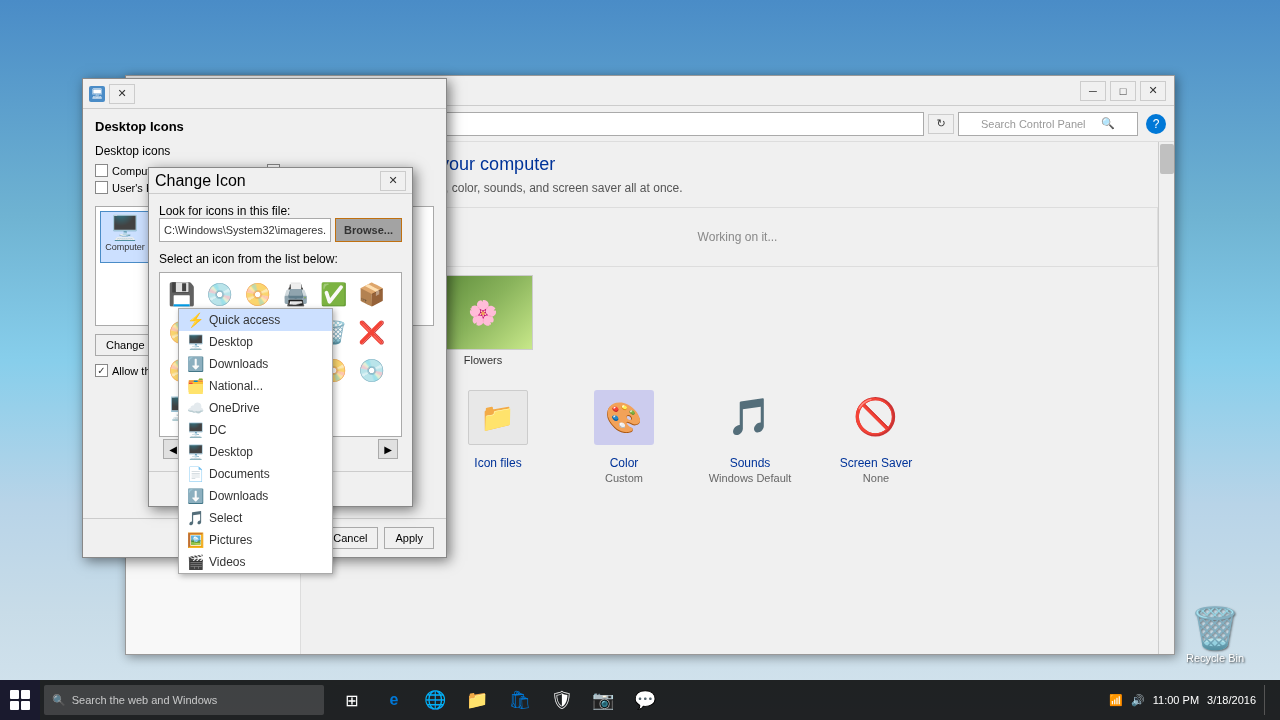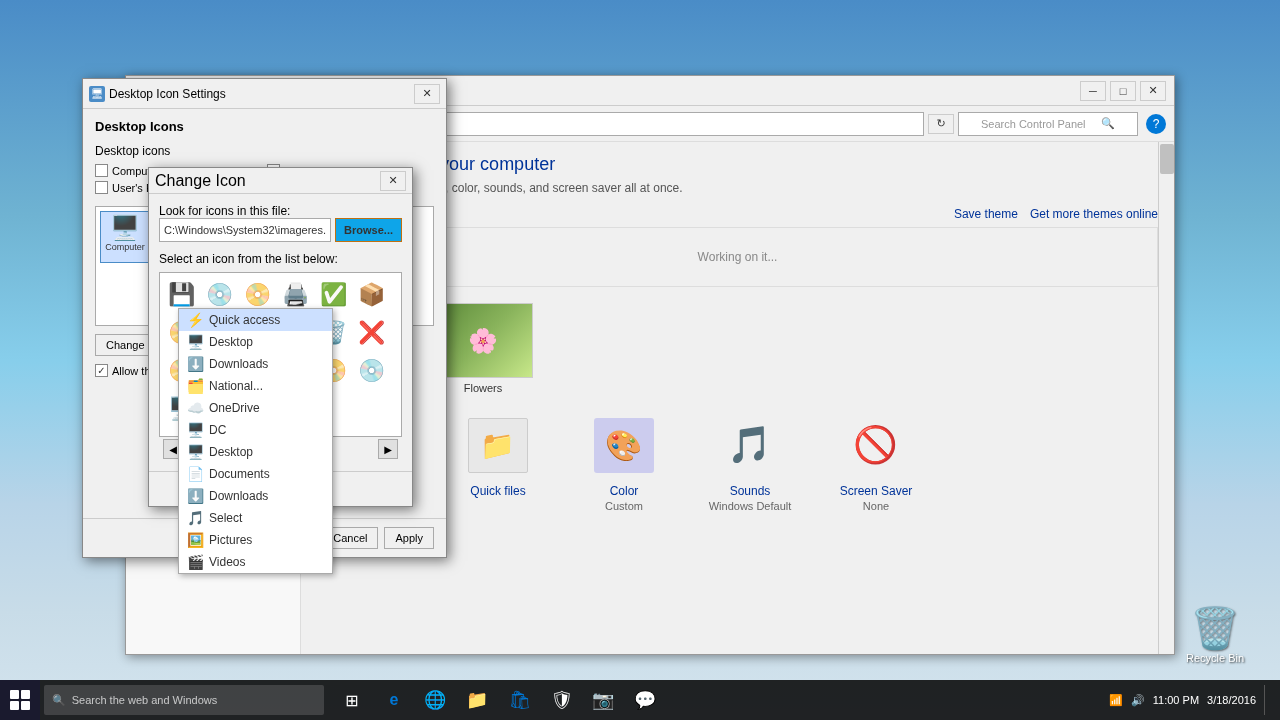--- a/index.html
+++ b/index.html
@@ -687,29 +687,22 @@
       <div id="cp-sidebar">
         <div class="sidebar-section-title">See also</div>
         <a class="cp-sidebar-link">Display</a>
         <a class="cp-sidebar-link">Taskbar and Navigation</a>
         <a class="cp-sidebar-link">Ease of Access Center</a>
       </div>
       <div id="cp-main" style="position:relative;">
         <h2>and sounds on your computer</h2>
         <p>the desktop background, color, sounds, and screen saver all at once.</p>
 
-        <div style="display:flex;justify-content:space-between;align-items:center;margin-bottom:6px;">
-          <div style="font-size:12px;color:#555;">My themes (3)</div>
-          <div style="display:flex;gap:12px;">
-            <button class="save-theme-btn">Save theme</button>
-            <button class="get-themes-btn">Get more themes online</button>
-          </div>
-        </div>
-
-        <div style="background:rgba(240,240,240,0.7);border:1px solid #ddd;padding:8px;margin-bottom:16px;min-height:60px;display:flex;align-items:center;justify-content:center;">
+
+        <div style="background:rgba(240,240,240,0.7);border:1px solid #ddd;padding:8px;margin-bottom:8px;min-height:60px;display:flex;align-items:center;justify-content:center;">
           <span style="color:#888;font-size:12px;">Working on it...</span>
         </div>
 
         <div class="themes-grid">
           <div class="theme-item">
             <div class="theme-preview windows10">
               <div style="position:absolute;bottom:4px;left:4px;right:4px;height:20px;background:rgba(255,255,255,0.3)"></div>
             </div>
             <div class="theme-label">Windows 10</div>
           </div>
@@ -730,21 +723,21 @@
                 </div>
               </div>
             </div>
             <div class="bottom-control-label">Desktop Background</div>
             <div class="bottom-control-sublabel">Slide Show</div>
           </div>
           <div class="bottom-control">
             <div class="bottom-control-icon">
               <div style="width:60px;height:55px;background:#e8e8e8;border:1px solid #ccc;border-radius:2px;display:flex;align-items:center;justify-content:center;font-size:28px;">📁</div>
             </div>
-            <div class="bottom-control-label">Quick files</div>
+            <div class="bottom-control-label">Icon files</div>
           </div>
           <div class="bottom-control">
             <div class="bottom-control-icon">
               <div style="width:60px;height:55px;background:#cce;border-radius:3px;display:flex;align-items:center;justify-content:center;font-size:30px;">🎨</div>
             </div>
             <div class="bottom-control-label">Color</div>
             <div class="bottom-control-sublabel">Custom</div>
           </div>
           <div class="bottom-control">
             <div class="bottom-control-icon">
@@ -765,21 +758,20 @@
         <div class="scrollbar-right">
           <div style="width:14px;height:30px;background:#c0c0c0;margin:2px auto;border-radius:2px;"></div>
         </div>
       </div>
     </div>
   </div>
 
   <div id="desktop-icon-settings">
     <div id="dis-titlebar">
       <div id="dis-title-icon">🖥</div>
-      <span id="dis-title">Desktop Icon Settings</span>
       <div class="cp-btn close">✕</div>
     </div>
     <div id="dis-body">
       <h3>Desktop Icons</h3>
       <div class="dis-section-title">Desktop icons</div>
       <div class="dis-checkboxes">
         <div class="dis-checkbox-item">
           <div class="dis-checkbox"></div>
           <span>Computer</span>
         </div>
@@ -835,21 +827,21 @@
 
   <div id="change-icon-dialog">
     <div id="cid-titlebar">
       <span id="cid-title">Change Icon</span>
       <div class="cp-btn close">✕</div>
     </div>
     <div id="cid-body">
       <div id="cid-look-label">Look for icons in this file:</div>
       <div id="cid-path-row">
         <input id="cid-path-input" type="text" value="C:\Windows\System32\imageres.dll" style="flex: 1 1 0%; height: 24px; border: 1px solid rgb(170, 170, 170); padding: 0px 4px; font-size: 11px;">
-        <button id="cid-browse-btn" style="height:24px;padding:0 8px;background:#0ea5e9;border:1px solid #c07010;font-size:11px;cursor:pointer;font-weight:bold;">Browse...</button>
+        <button id="cid-browse-btn" style="height:24px;padding:0 8px;background:#a3a3a3;border:1px solid #c07010;font-size:11px;cursor:pointer;font-weight:bold;">Browse...</button>
       </div>
       <div id="cid-select-label">Select an icon from the list below:</div>
       <div id="cid-icons-grid">
 
         <div class="cid-icon-item">💾</div>
         <div class="cid-icon-item">💿</div>
         <div class="cid-icon-item">📀</div>
         <div class="cid-icon-item">🖨️</div>
         <div class="cid-icon-item">✅</div>
         <div class="cid-icon-item">📦</div>

